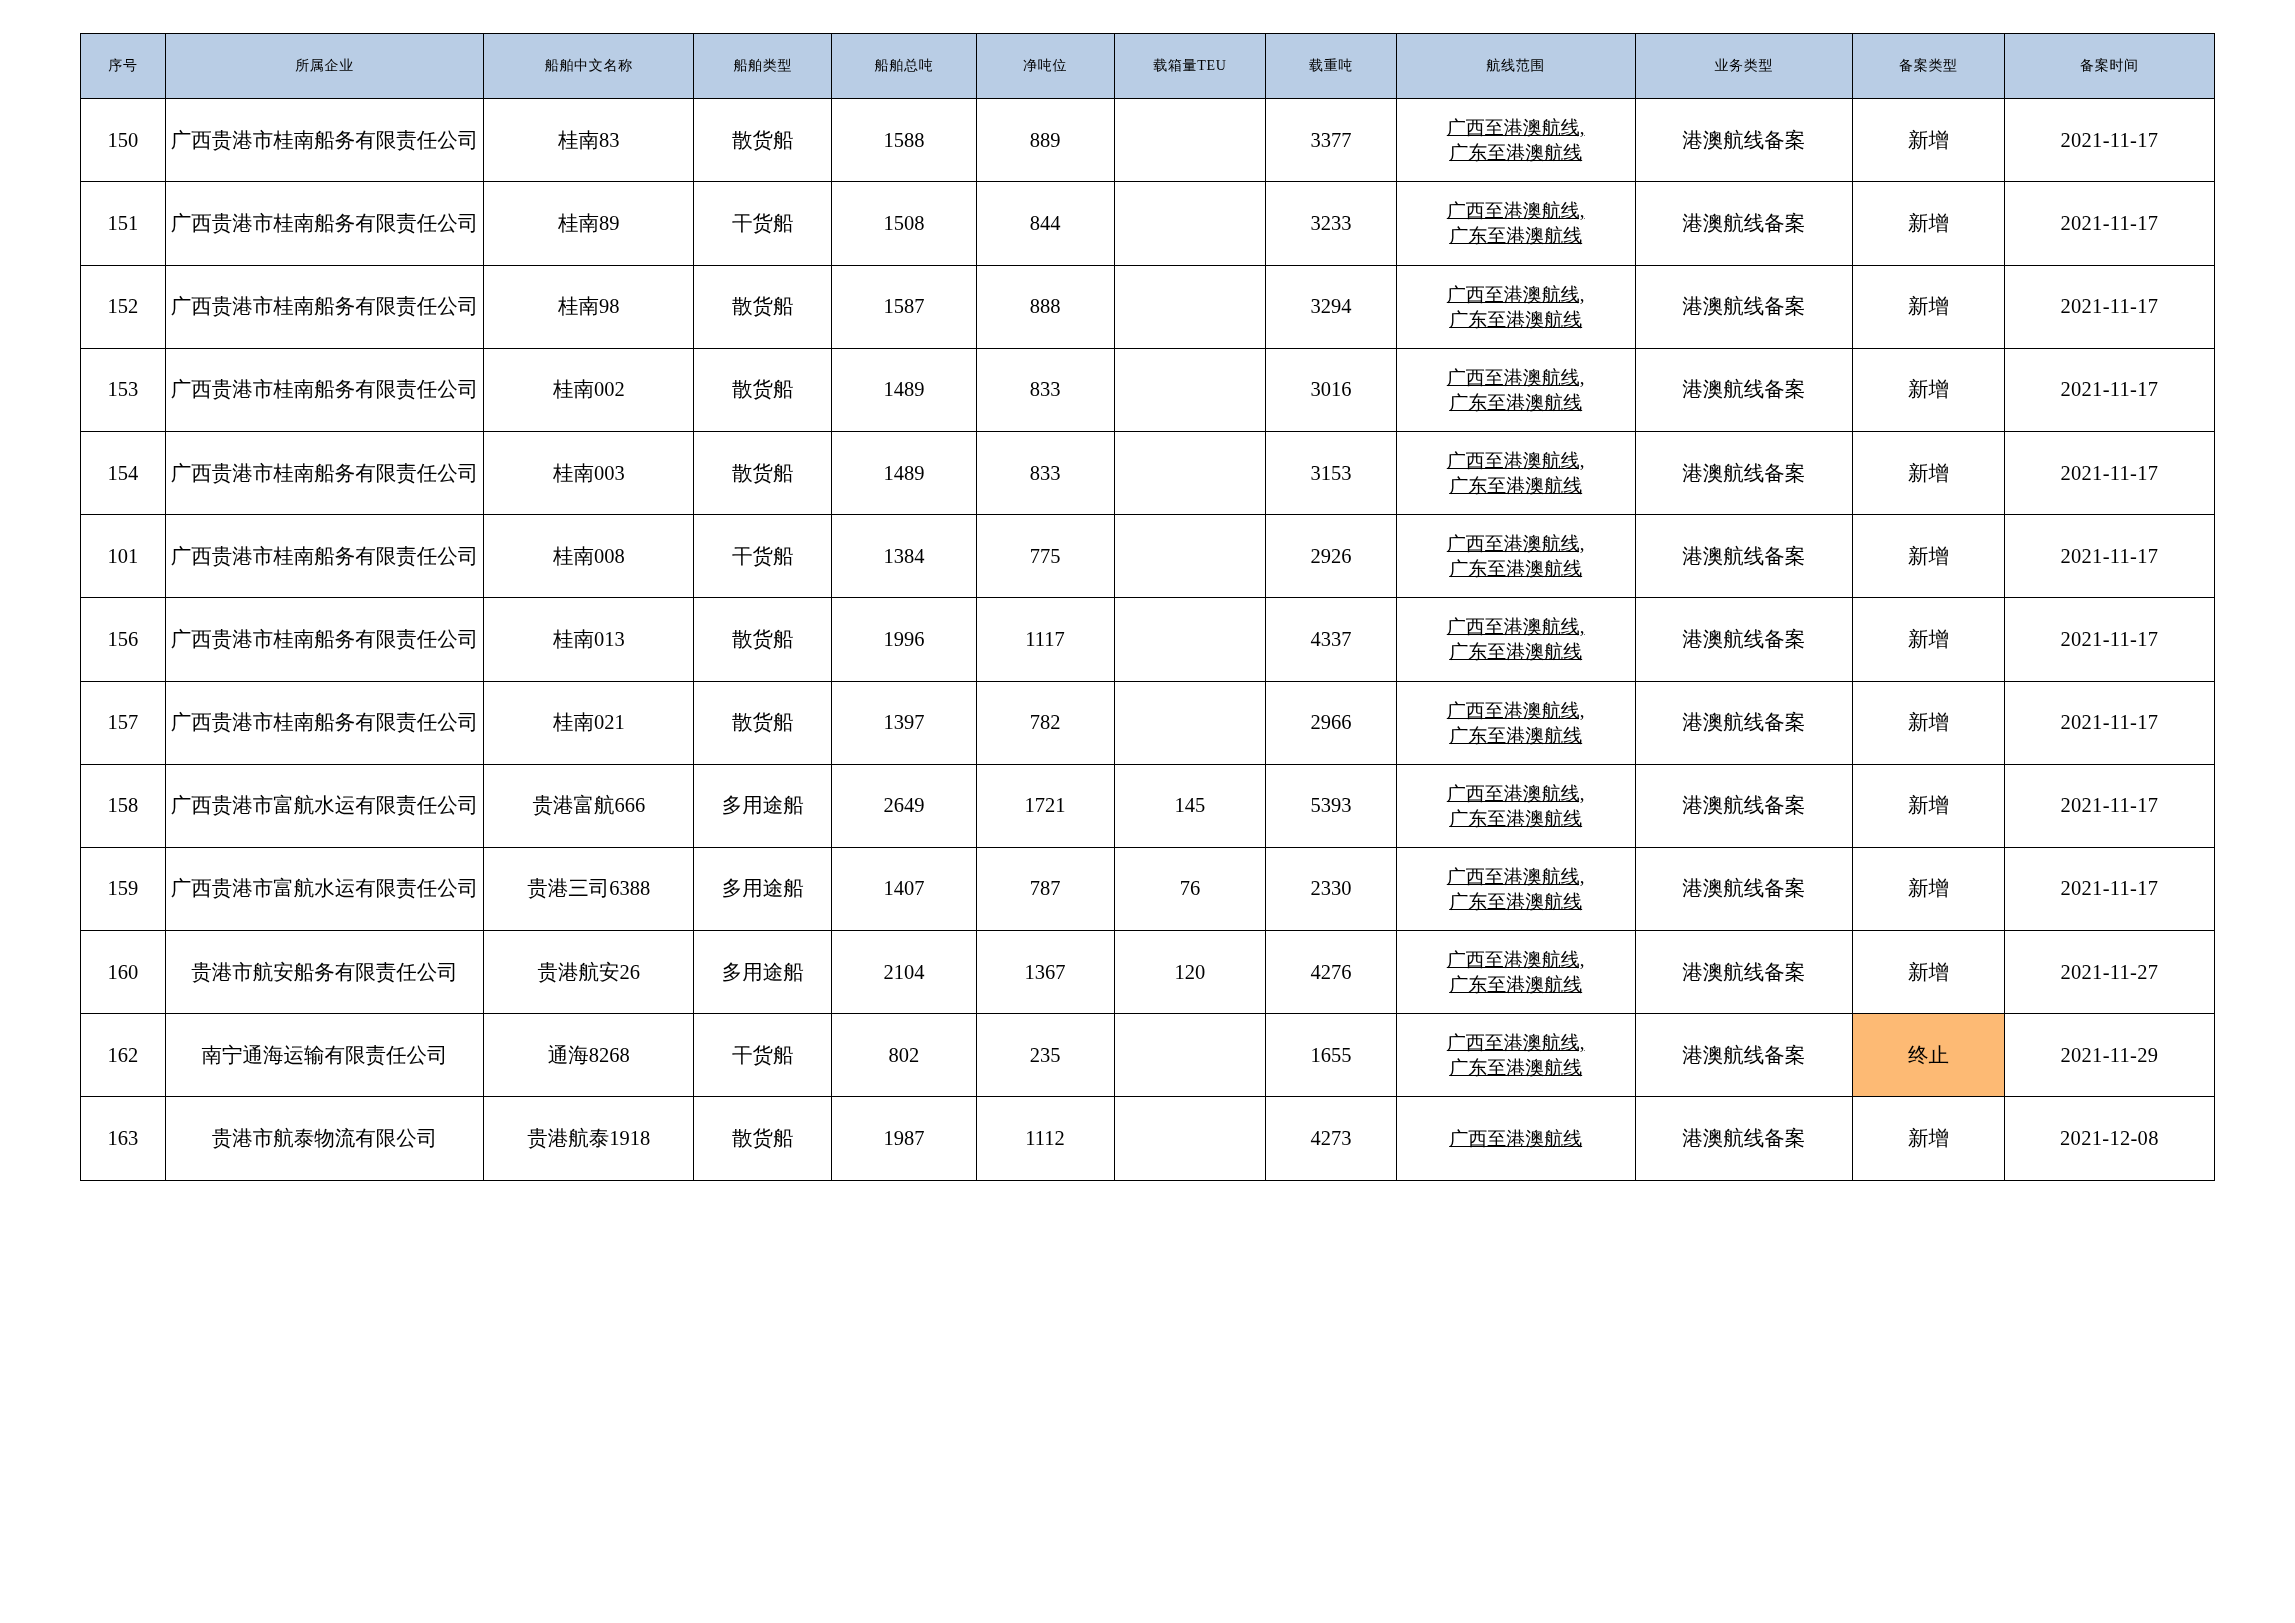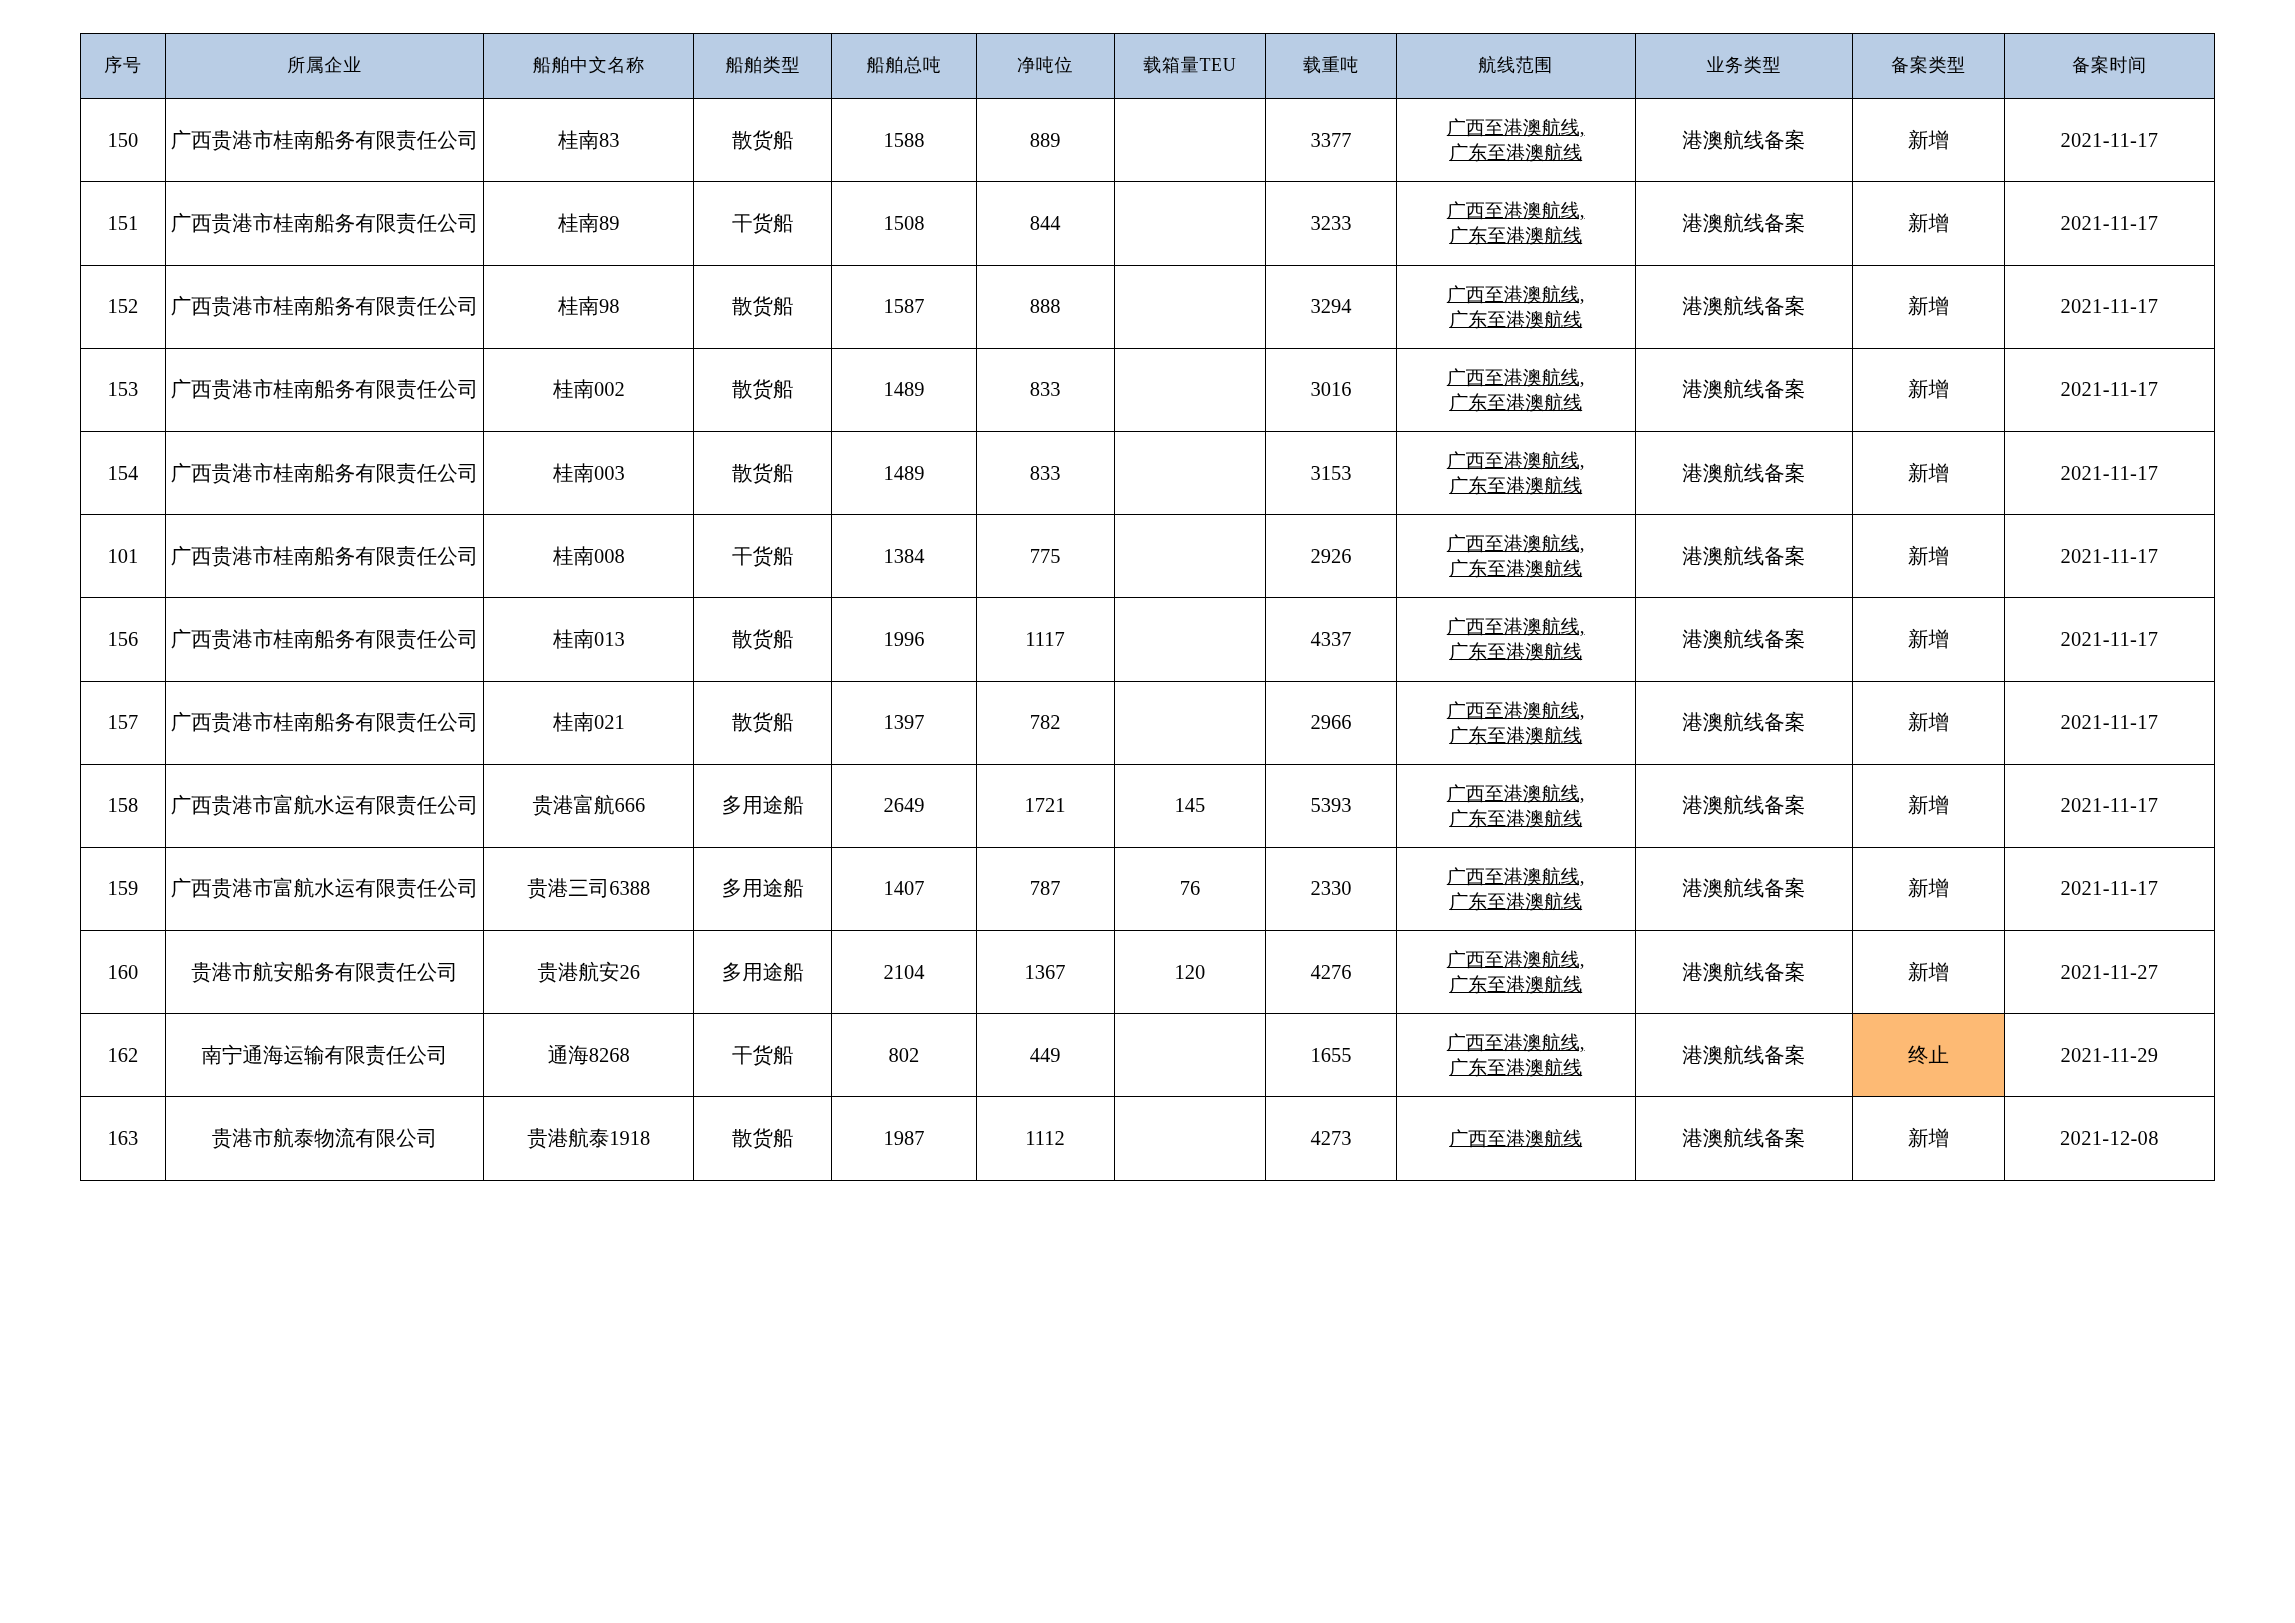--- a/index.html
+++ b/index.html
@@ -32,21 +32,21 @@
     border: 1.4px solid #000000;
     text-align: center;
     vertical-align: middle;
     padding: 4.1px 2.7px;
     line-height: 1.32;
     font-weight: normal;
   }
   thead th {
     background: #b9cde5;
     height: 56px;
-    font-size: 18px;
+    font-size: 14px;
     letter-spacing: 0.7px;
   }
   tbody td {
     height: 74px;
   }
   
   col.c-idx      { width: 80px; }
   col.c-company  { width: 300px; }
   col.c-name     { width: 198px; }
   col.c-type     { width: 130px; }
@@ -292,21 +292,21 @@
           <td>港澳航线备案</td>
           <td>新增</td>
           <td class="date-cell">2021-11-27</td>
         </tr>
         <tr>
           <td class="num-cell">162</td>
           <td class="company-cell">南宁通海运输有限责任公司</td>
           <td>通海8268</td>
           <td>干货船</td>
           <td class="num-cell">802</td>
-          <td class="num-cell">449</td>
+          <td class="num-cell">235</td>
           <td class="num-cell"></td>
           <td class="num-cell">1655</td>
           <td class="route-cell">
             <span class="route-line">广西至港澳航线,</span>
             <span class="route-line">广东至港澳航线</span>
           </td>
           <td>港澳航线备案</td>
           <td class="highlight-yellow">终止</td>
           <td class="date-cell">2021-11-29</td>
         </tr>

